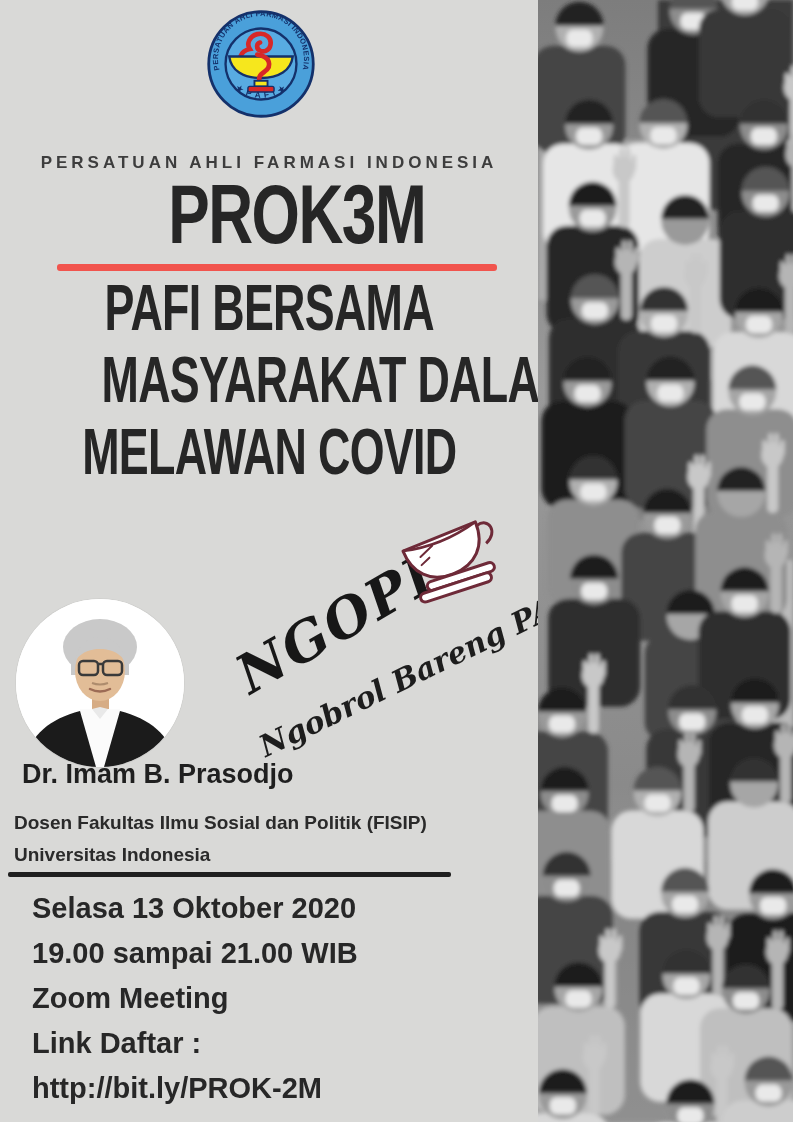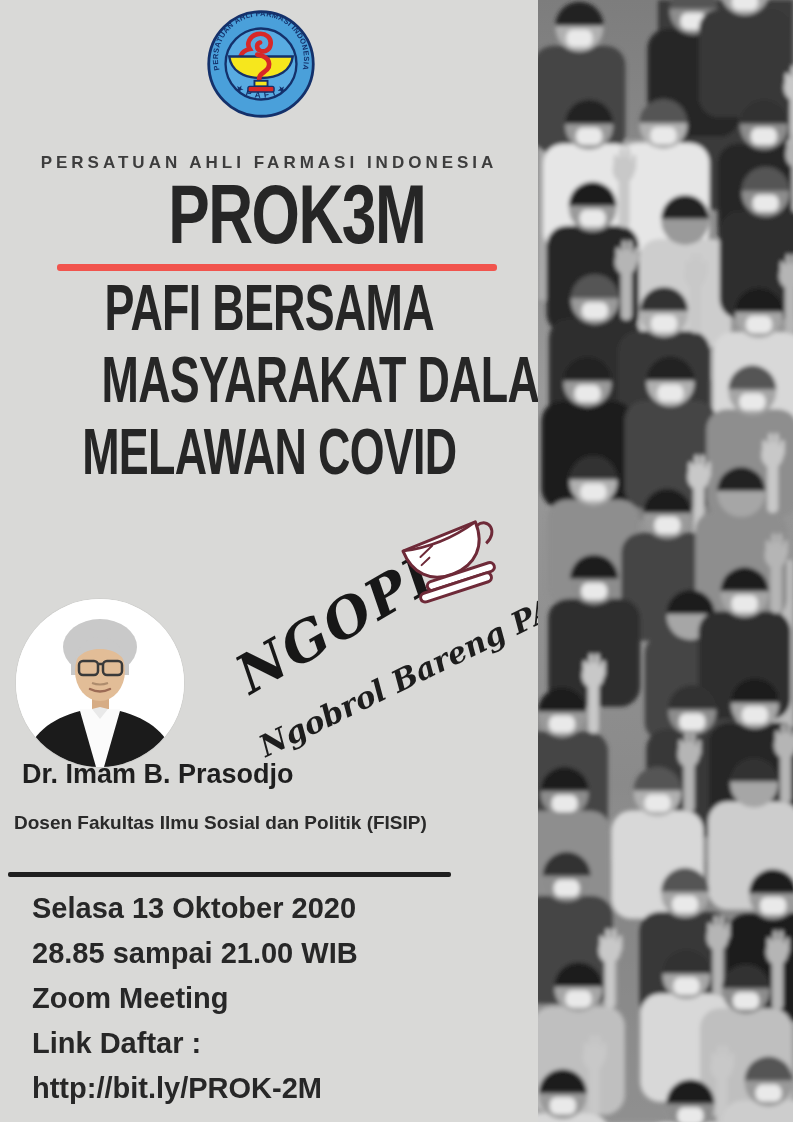--- a/index.html
+++ b/index.html
@@ -143,25 +143,26 @@
       <path d="M76,84 q8,3 16,0" fill="none" stroke="#8a6a52" stroke-width="2" opacity="0.6"></path>
       <rect x="64" y="110" width="40" height="58" fill="#fbfbfb"></rect>
       <path d="M8,168 C12,136 34,120 64,112 L80,168 Z" fill="#1b1b1b"></path>
       <path d="M160,168 C156,136 134,120 104,112 L88,168 Z" fill="#1b1b1b"></path>
       <path d="M84,120 l-8,-10 8,-2 8,2 z" fill="#e9e9e9"></path>
     </svg>
   </div>
 
   <div class="abs speaker-name">Dr. Imam B. Prasodjo</div>
   <div class="abs affil affil-1">Dosen Fakultas Ilmu Sosial dan Politik (FISIP)</div>
+  <div class="abs affil affil-2">Universitas Indonesia</div>
   <div class="abs divider"></div>
 
   <div class="abs details">
     <span class="dline">Selasa 13 Oktober 2020</span>
-    <span class="dline">28.85 sampai 21.00 WIB</span>
+    <span class="dline">19.00 sampai 21.00 WIB</span>
     <span class="dline">Zoom Meeting</span>
     <span class="dline">Link Daftar :</span>
     <span class="dline">http://bit.ly/PROK-2M</span>
   </div>
 
   <div class="abs crowd">
     <svg viewBox="0 0 255 1122" preserveAspectRatio="none">
       <defs>
         <filter id="crowdblur" x="-10%" y="-5%" width="120%" height="110%">
           <feGaussianBlur stdDeviation="2.2"></feGaussianBlur>

